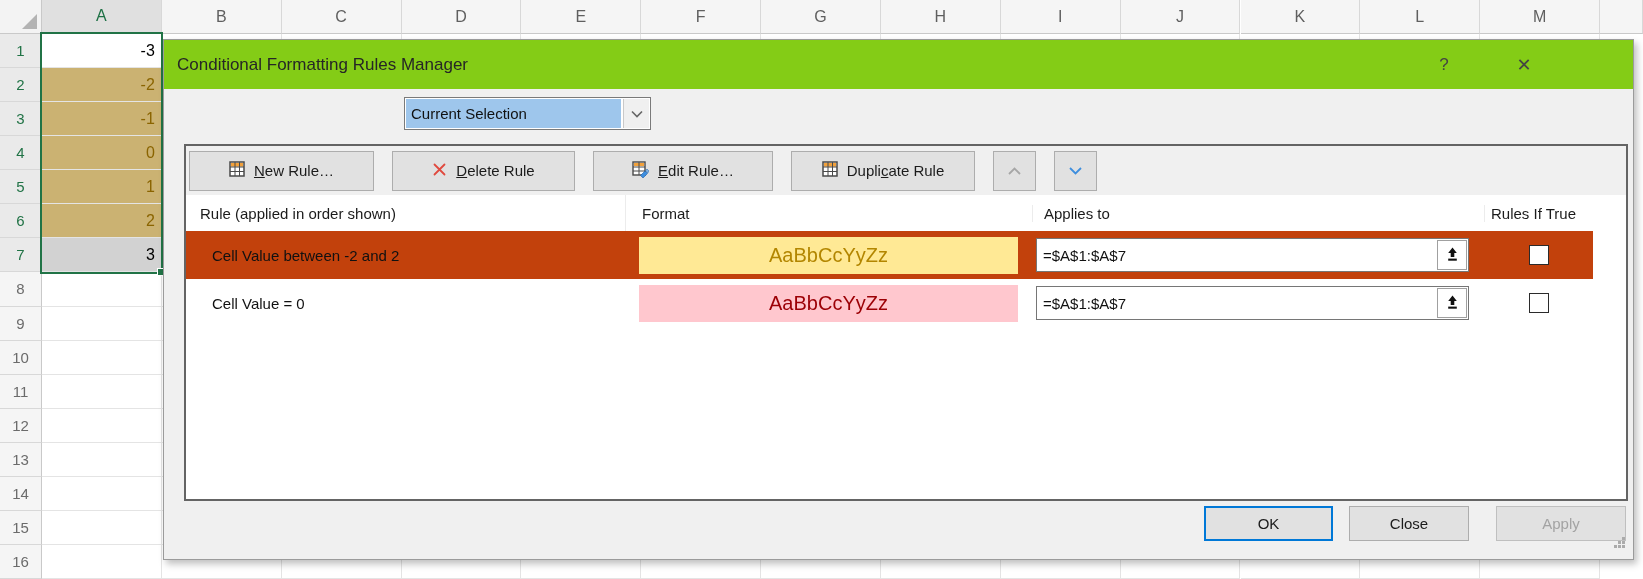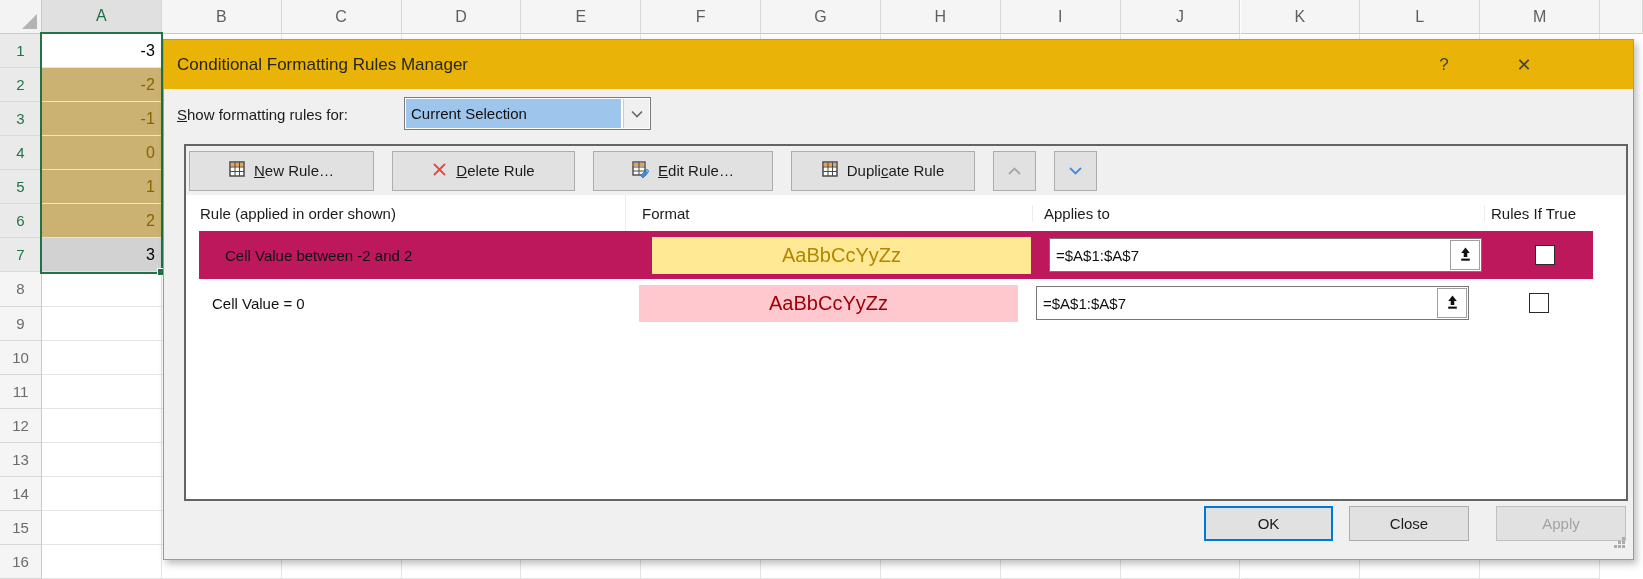--- a/index.html
+++ b/index.html
@@ -29,21 +29,21 @@
         padding-right:6px;}
   .selbox{position:absolute;left:40px;top:32px;width:123px;height:242px;
           border:2px solid #217346;box-sizing:border-box;pointer-events:none;}
   .fillhandle{position:absolute;left:157px;top:268px;width:8px;height:8px;
               background:#217346;border:1px solid #fff;box-sizing:border-box;}
 
   
   .dialog{position:absolute;left:163px;top:39px;width:1471px;height:521px;
           background:#F0F0F0;border:1px solid #9B9B9B;box-sizing:border-box;
           box-shadow:3px 4px 7px rgba(0,0,0,0.25);}
-  .titlebar{position:absolute;left:0;top:0;right:0;height:49px;background:#eab308;
+  .titlebar{position:absolute;left:0;top:0;right:0;height:49px;background:#84cc16;
             display:flex;align-items:center;}
   .titletext{margin-left:13px;font-size:17px;color:#262626;}
   .helpbtn,.closebtn{position:absolute;top:9px;width:32px;height:32px;display:flex;
             align-items:center;justify-content:center;font-size:18px;color:#444;cursor:default;}
   .helpbtn{left:1264px;font-size:17px;}
   .closebtn{left:1344px;}
 
   .scope-row{position:absolute;left:13px;top:58px;height:33px;display:flex;align-items:center;}
   .scope-label{font-size:15px;color:#1b1b1b;}
   .combo{position:absolute;left:240px;top:57px;width:247px;height:33px;background:#fff;
@@ -67,21 +67,21 @@
 
   .lheaders{display:grid;grid-template-columns:440px 406px 452px 1fr;height:36px;
             align-items:center;font-size:15px;color:#1b1b1b;background:#fff;}
   .lheaders .h1{padding-left:14px;} .lheaders .h2{padding-left:16px;}
   .lheaders .h3{padding-left:11px;border-left:1px solid #ECECEC;}
   .lheaders .h4{padding-left:6px;border-left:1px solid #ECECEC;}
   .lheaders .h1{border-right:1px solid #ECECEC;height:100%;display:flex;align-items:center;}
 
   .rrow{display:grid;grid-template-columns:440px 406px 452px 1fr;height:48px;
         margin-right:33px;align-items:center;background:#fff;}
-  .rrow.sel{background:#be185d;margin-left:13px;}
+  .rrow.sel{background:#c2410c;}
   .rule-name{padding-left:26px;font-size:15px;color:#111;}
   .swatch{height:37px;margin:0 14px 0 13px;display:flex;align-items:center;
           justify-content:center;font-size:20px;}
   .range-input{height:34px;margin-left:4px;margin-right:15px;background:#fff;
                border:1px solid #767676;box-sizing:border-box;display:flex;align-items:center;}
   .rtext{flex:1;padding-left:6px;font-size:15px;color:#111;}
   .picker{width:30px;height:30px;margin:1px;background:#fff;border:1px solid #A0A0A0;
           box-sizing:border-box;display:flex;align-items:center;justify-content:center;}
   .stopcell{display:flex;justify-content:center;}
   .cfcheck{width:20px;height:20px;background:#fff;border:1.5px solid #2B2B2B;box-sizing:border-box;}
@@ -346,23 +346,20 @@
       <div class="fillhandle"></div>
     </div>
 
   <div class="dialog">
     <div class="titlebar">
       <span class="titletext">Conditional Formatting Rules Manager</span>
     </div>
     <div class="helpbtn">?</div>
     <div class="closebtn">✕</div>
 
-    <div class="scope-row">
-      <span class="scope-label lbl"><span></span><span class="u" style="text-decoration:underline">S</span><span>how formatting rules for:</span></span>
-    </div>
     <div class="combo">
       <div class="combo-field">Current Selection</div>
       <div class="combo-arrow">
         <svg width="12" height="8" viewBox="0 0 12 8">
             <path d="M1 1.5 L6 6.5 L11 1.5" fill="none" stroke="#666" stroke-width="1.6"></path>
           </svg>
       </div>
     </div>
 
     <div class="listbox">

